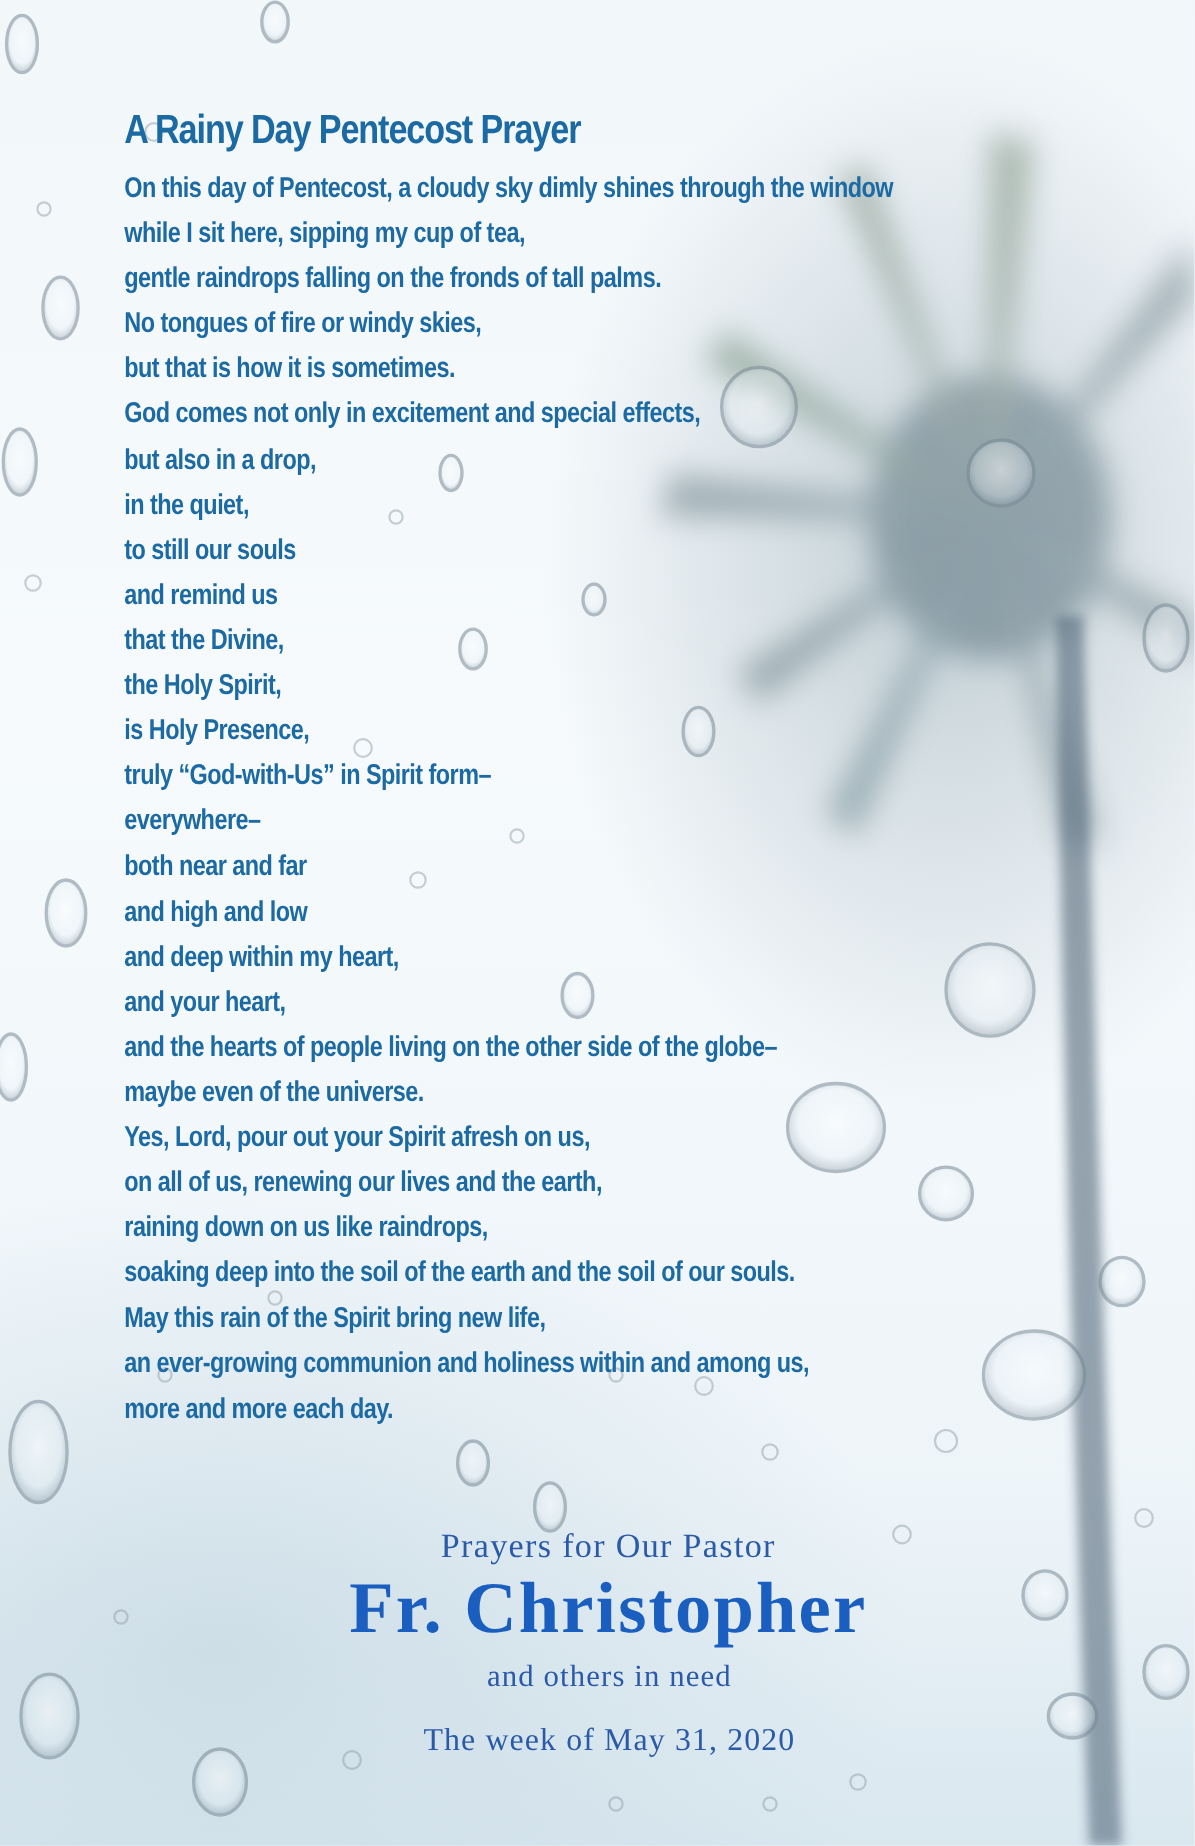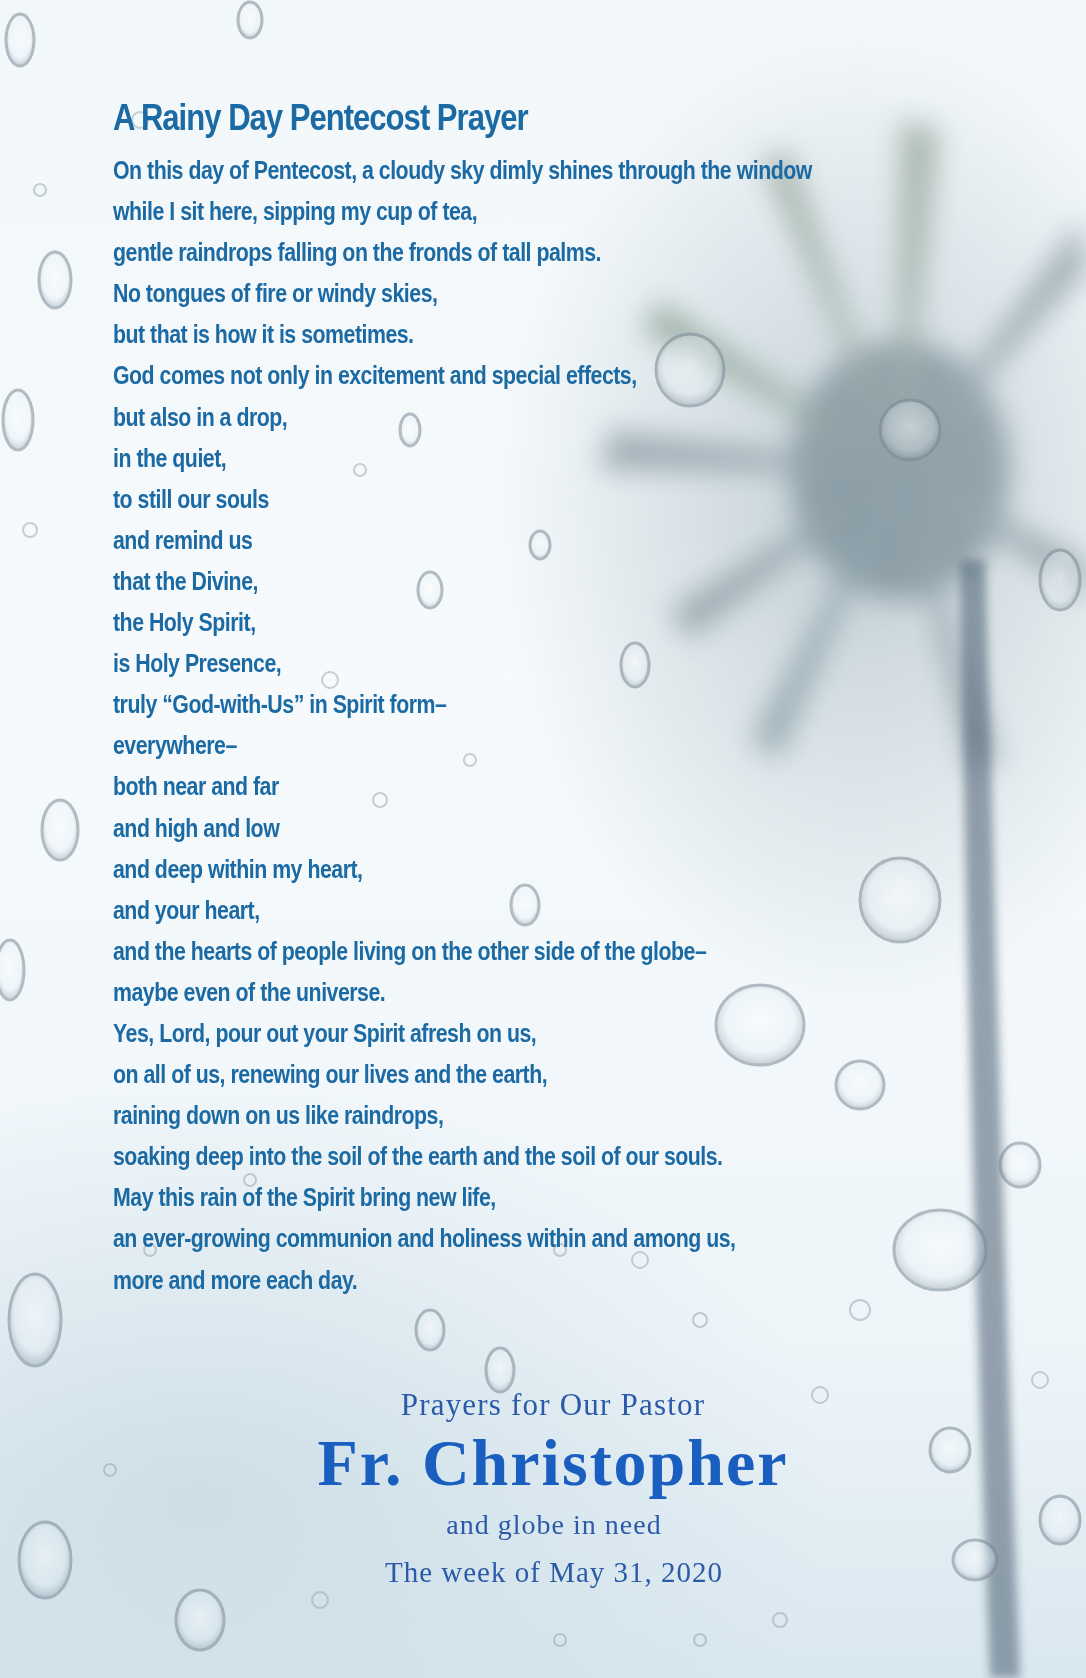--- a/index.html
+++ b/index.html
@@ -86,21 +86,21 @@
       letter-spacing: 1px;
       line-height: 36px;
       margin-top: 8px;
       margin-left: 22px;
       color: #2a5aa8;
     }
     .footer .week {
       font-size: 29px;
       letter-spacing: 1px;
       line-height: 38px;
-      margin-top: 10px;
+      margin-top: 20px;
       margin-left: 22px;
       color: #2a5aa8;
     }
   </style>
 </head>
 <body>
 
 <div class="page">
 
   <div class="bg-layer">
@@ -220,17 +220,17 @@
       <li class="prayer-line">soaking deep into the soil of the earth and the soil of our souls.</li>
       <li class="prayer-line">May this rain of the Spirit bring new life,</li>
       <li class="prayer-line">an ever-growing communion and holiness within and among us,</li>
       <li class="prayer-line">more and more each day.</li>
     </ul>
   </div>
 
   <div class="footer">
     <div class="prayers-for">Prayers for Our Pastor</div>
     <div class="pastor-name">Fr. Christopher</div>
-    <div class="others">and globe in need</div>
+    <div class="others">and others in need</div>
     <div class="week">The week of May 31, 2020</div>
   </div>
 
 </div>
 
 </body></html>

